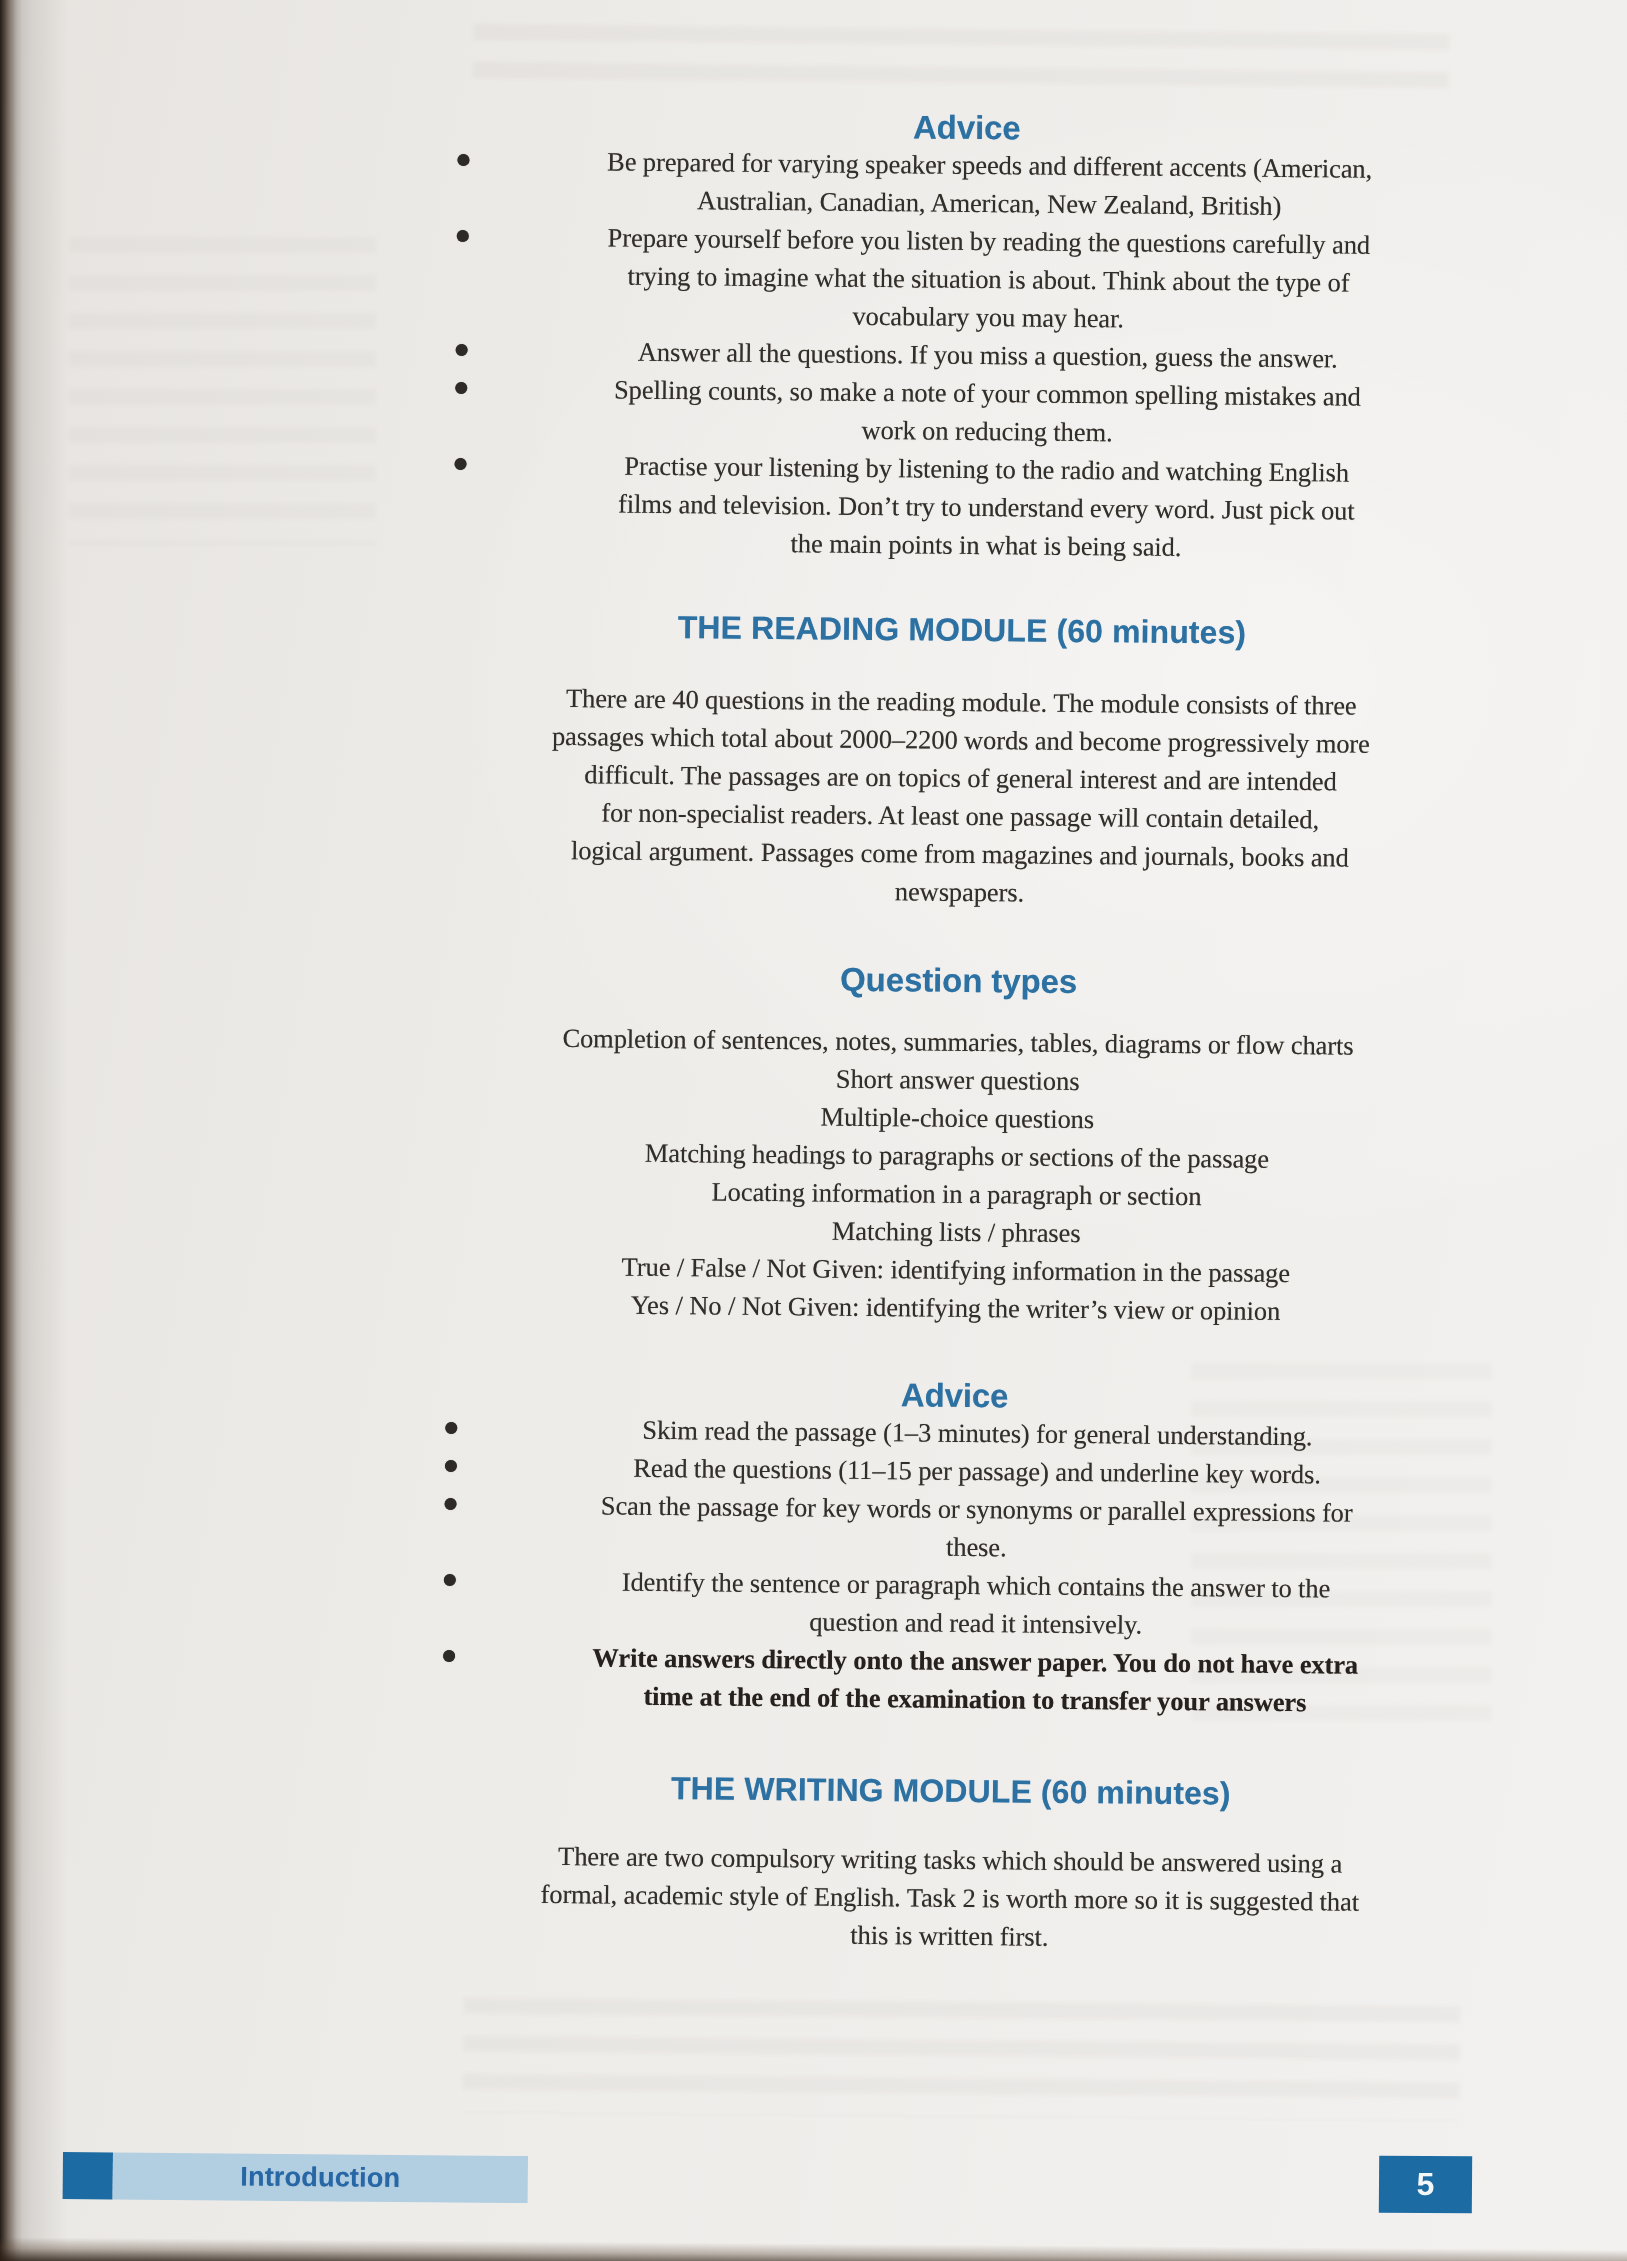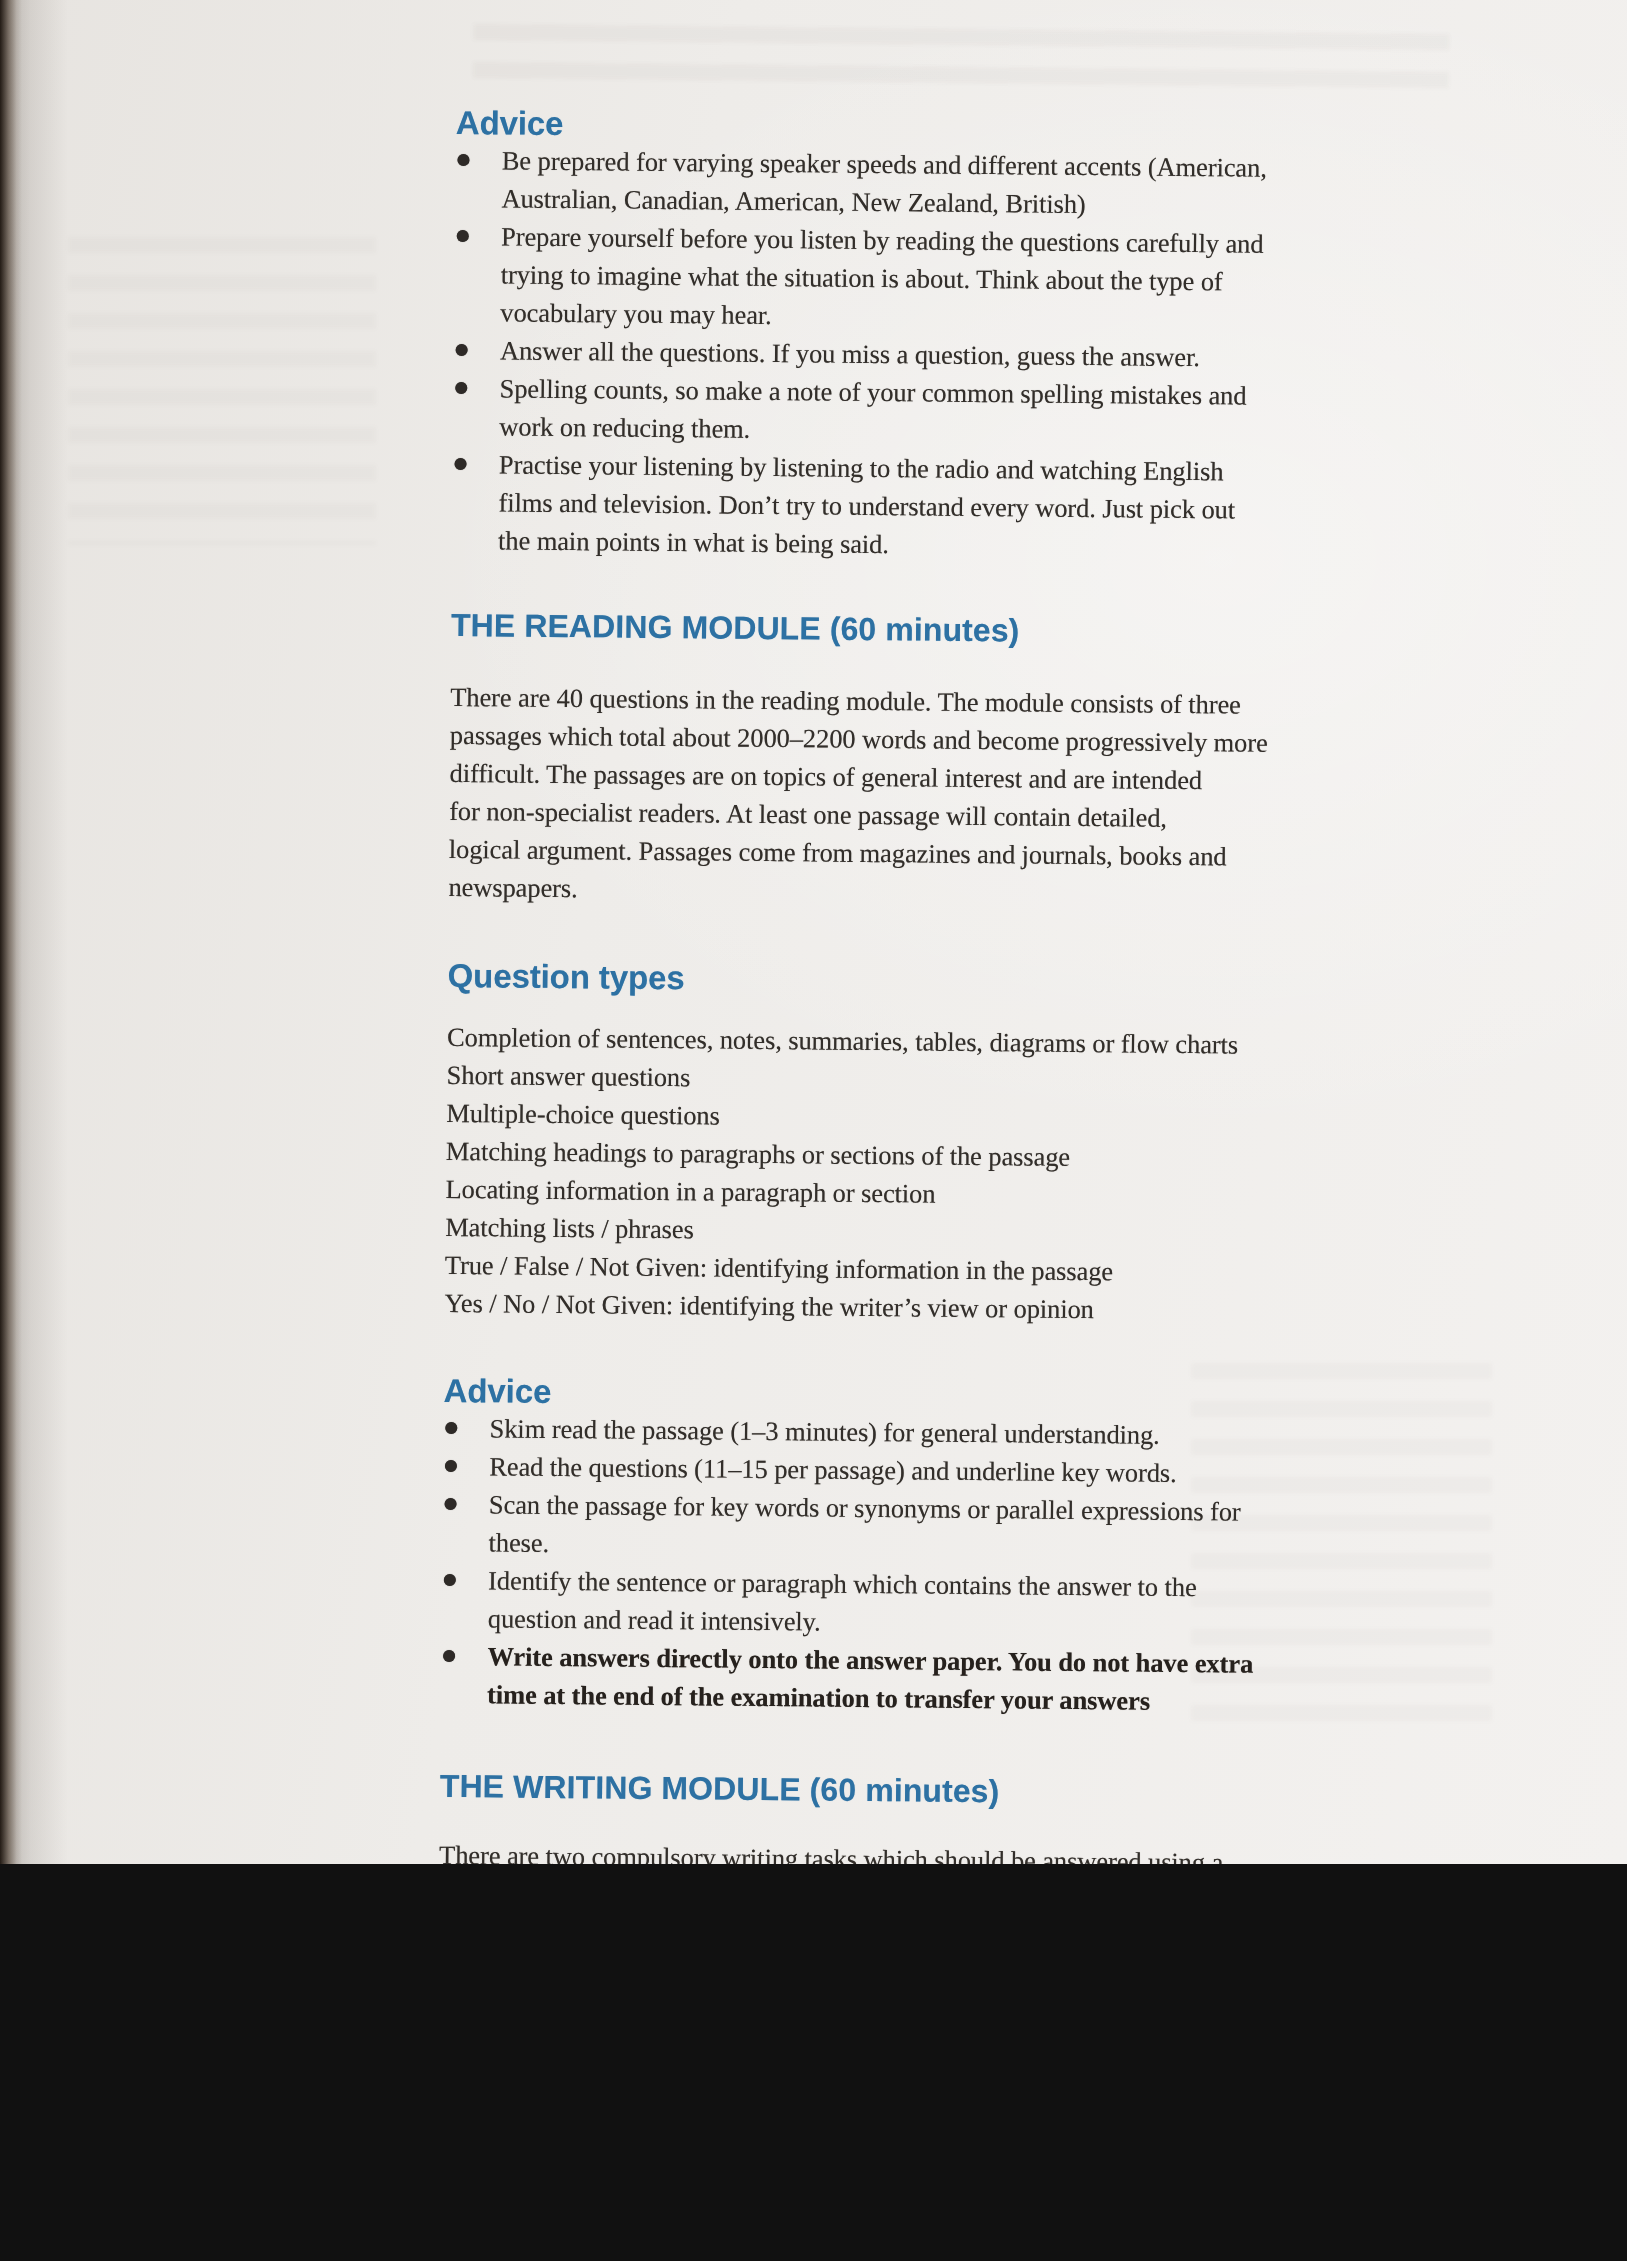--- a/index.html
+++ b/index.html
@@ -1,22 +1,23 @@
 <!DOCTYPE html>
 <html style="font-size:11.5px"><head>
 <meta charset="utf-8">
 <style>
   html,body { margin:0; padding:0; background:#111; }
   .stage {
-    position:relative; width:1627px; height:1864px; overflow:hidden;
+    position:relative; width:1627px; height:2261px; overflow:hidden;
     font-family:"Liberation Serif", serif;
     background:
       radial-gradient(1148px 861px at 75% 30%, rgba(255,255,255,0.35), rgba(255,255,255,0) 70%),
       linear-gradient(100deg, #e7e4e0 0%, #eeecE9 38%, #f3f1ef 100%);
     background-color:#efede9;
+    text-align:center;
   }
   
   .gutter-soft { position:absolute; left:0; top:0; bottom:0; width:68px;
     background:linear-gradient(to right, rgba(45,33,24,0.28), rgba(45,33,24,0.10) 45%, rgba(45,33,24,0) 100%); }
   .gutter-hard { position:absolute; left:0; top:0; bottom:0; width:21.5px;
     background:linear-gradient(to right, #231b15 0%, rgba(70,54,40,0.55) 40%, rgba(90,72,55,0.15) 75%, rgba(0,0,0,0) 100%); }
   .top-edge { position:absolute; top:0; left:930; right:0; height:7.2px; filter:blur(0.7px);
     background:linear-gradient(to right, rgba(30,24,18,0) 0%, rgba(30,24,18,0.75) 15%, rgba(22,17,13,0.9) 100%); }
   .bottom-edge { position:absolute; top:2237px; left:-8.6px; width:1650px; height:50px;
     transform:rotate(0.45deg); transform-origin:left top;

